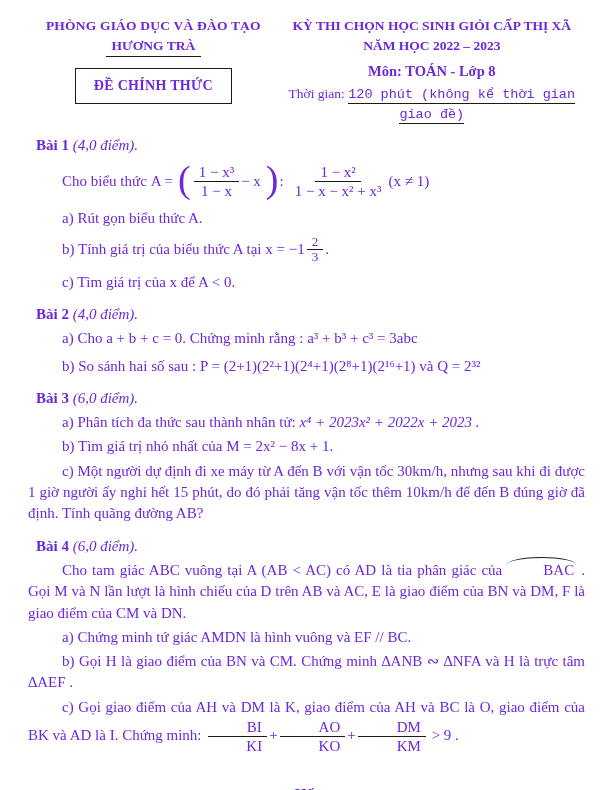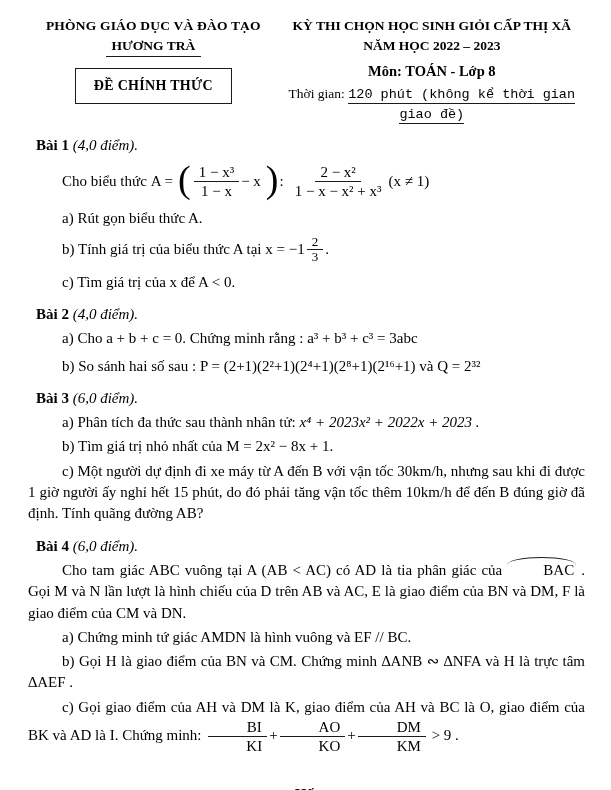--- a/index.html
+++ b/index.html
@@ -1,18 +1,18 @@
 <!DOCTYPE html>
 <html><head>
 <meta charset="utf-8">
 <style>
   html,body{margin:0;padding:0;background:#e8e8e8;}
   .page{
     width:611px;height:790px;box-sizing:border-box;
-    margin:0 auto;background:#ffffff;color:#000000;
+    margin:0 auto;background:#ffffff;color:#6d28d9;
     font-family:"Liberation Serif","DejaVu Serif",serif;
     font-size:15px;line-height:1.42;
     padding:16px 26px 0 28px;overflow:hidden;
   }
   .header{display:flex;align-items:flex-start;}
   .h-left{width:45%;text-align:center;}
   .h-right{width:55%;text-align:center;}
   .hl1{font-weight:bold;font-size:13.5px;letter-spacing:.2px;}
   .hl2{font-weight:bold;font-size:13.5px;display:inline-block;border-bottom:1.6px solid #1b1b1b;padding:0 6px 1px;}
   .offbox{display:inline-block;border:1.7px solid #1b1b1b;padding:7px 18px;margin-top:11px;font-weight:bold;font-size:14px;letter-spacing:.3px;}
@@ -70,21 +70,21 @@
     <span>A =</span>
     <span class="bigp">(</span>
     <span class="frac">
       <span class="fnum">1 − x³</span>
       <span class="fden">1 − x</span>
     </span>
     <span>− x</span>
     <span class="bigp">)</span>
     <span>:</span>
     <span class="frac">
-      <span class="fnum">2 − x²</span>
+      <span class="fnum">1 − x²</span>
       <span class="fden">1 − x − x² + x³</span>
     </span>
     <span>(x ≠ 1)</span>
   </div>
   <p class="line">a) Rút gọn biểu thức A.</p>
   <p class="line mt6">
     <span>b) Tính giá trị của biểu thức A tại x = −1</span><span class="frac sm">
         <span class="fnum">2</span>
         <span class="fden">3</span>
       </span><span>.</span>

